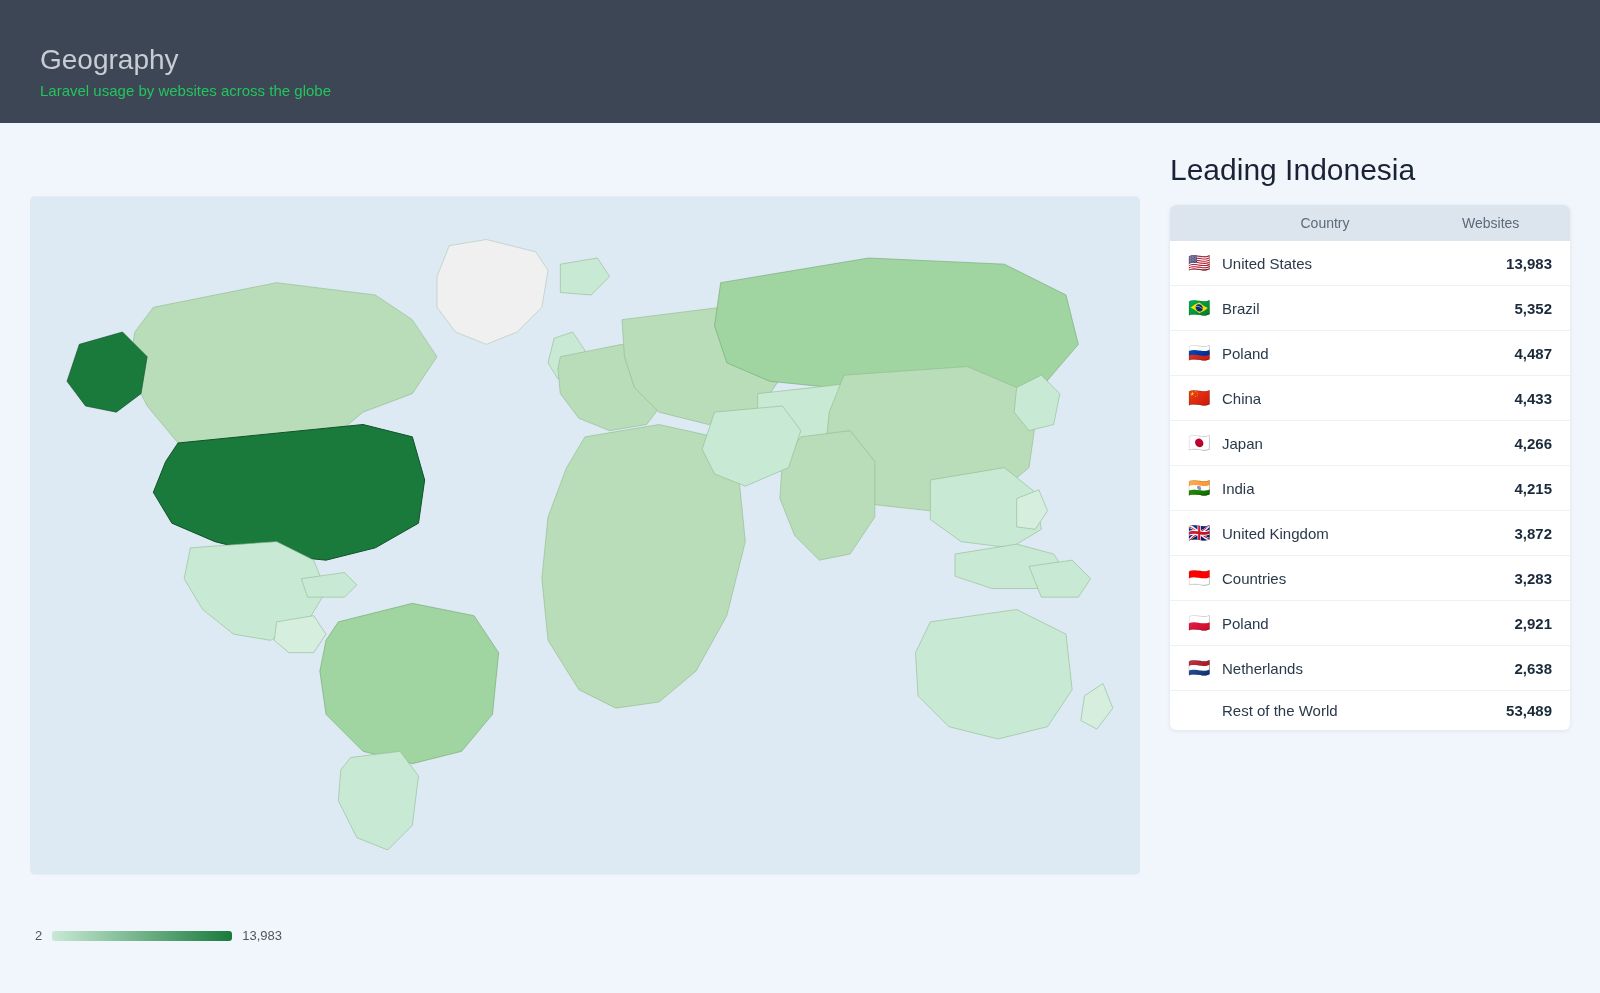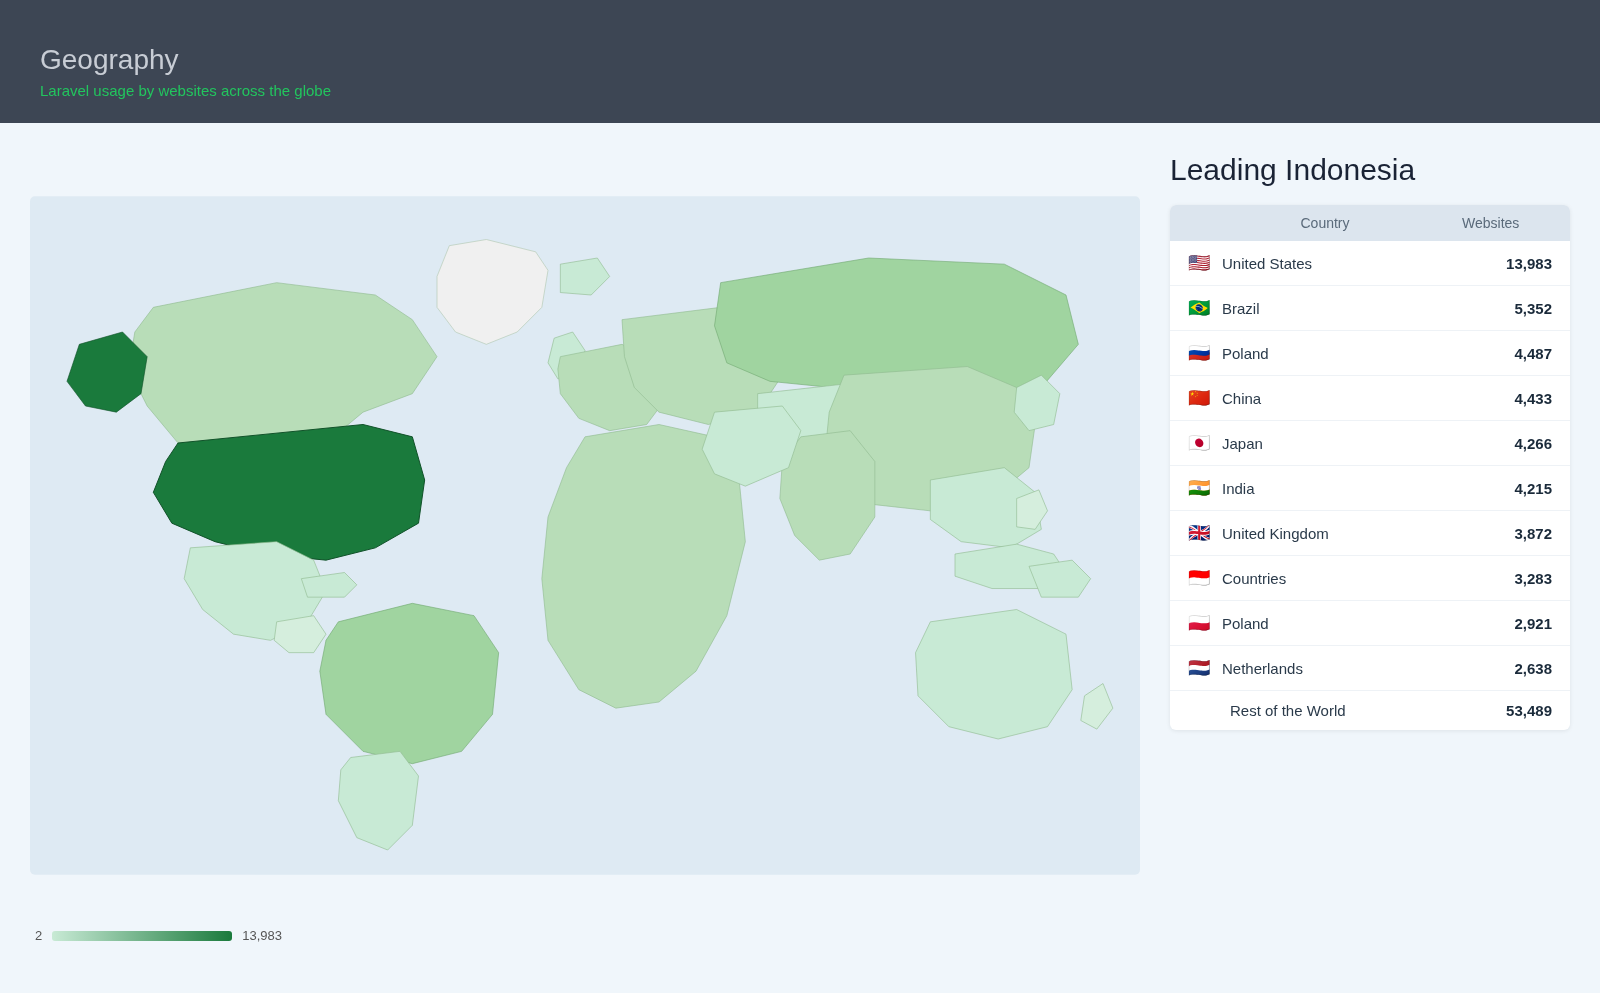--- a/index.html
+++ b/index.html
@@ -94,21 +94,21 @@
     .col-websites { width: 90px; text-align: left; }
 
     .table-row {
       display: flex;
       align-items: center;
       padding: 11px 18px;
       border-bottom: 1px solid #eef2f6;
       font-size: 15px;
       color: #2a3a4a;
     }
-    .table-row:last-child { border-bottom: none; gap: 8px; }
+    .table-row:last-child { border-bottom: none; }
 
     .row-flag {
       font-size: 18px;
       margin-right: 10px;
       width: 24px;
       text-align: center;
     }
     .row-name { flex: 1; color: #2a3a4a; }
     .row-count {
       width: 90px;

